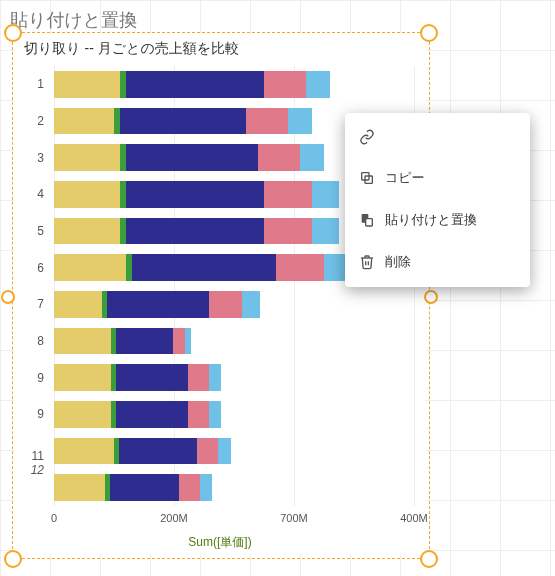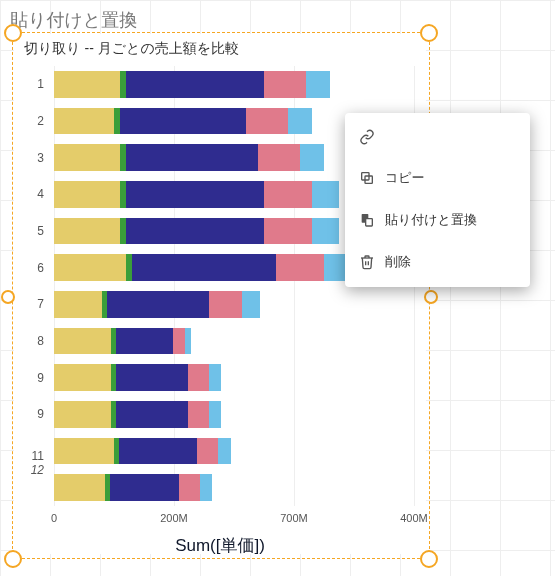--- a/index.html
+++ b/index.html
@@ -102,22 +102,22 @@
   .x-axis-labels span {
     position: absolute;
     transform: translateX(-50%);
   }
   .x-title {
     position: absolute;
     left: 0;
     right: 0;
     top: 500px;
     text-align: center;
-    font-size: 17px;
-    color: #0f172a;
+    font-size: 12px;
+    color: #4d7c0f;
   }
   .bars-container {
     position: absolute;
     left: 0; top: 0; right: 0; bottom: 0;
   }
   .gridline {
     position: absolute;
     top: 0;
     bottom: 0;
     width: 1px;

